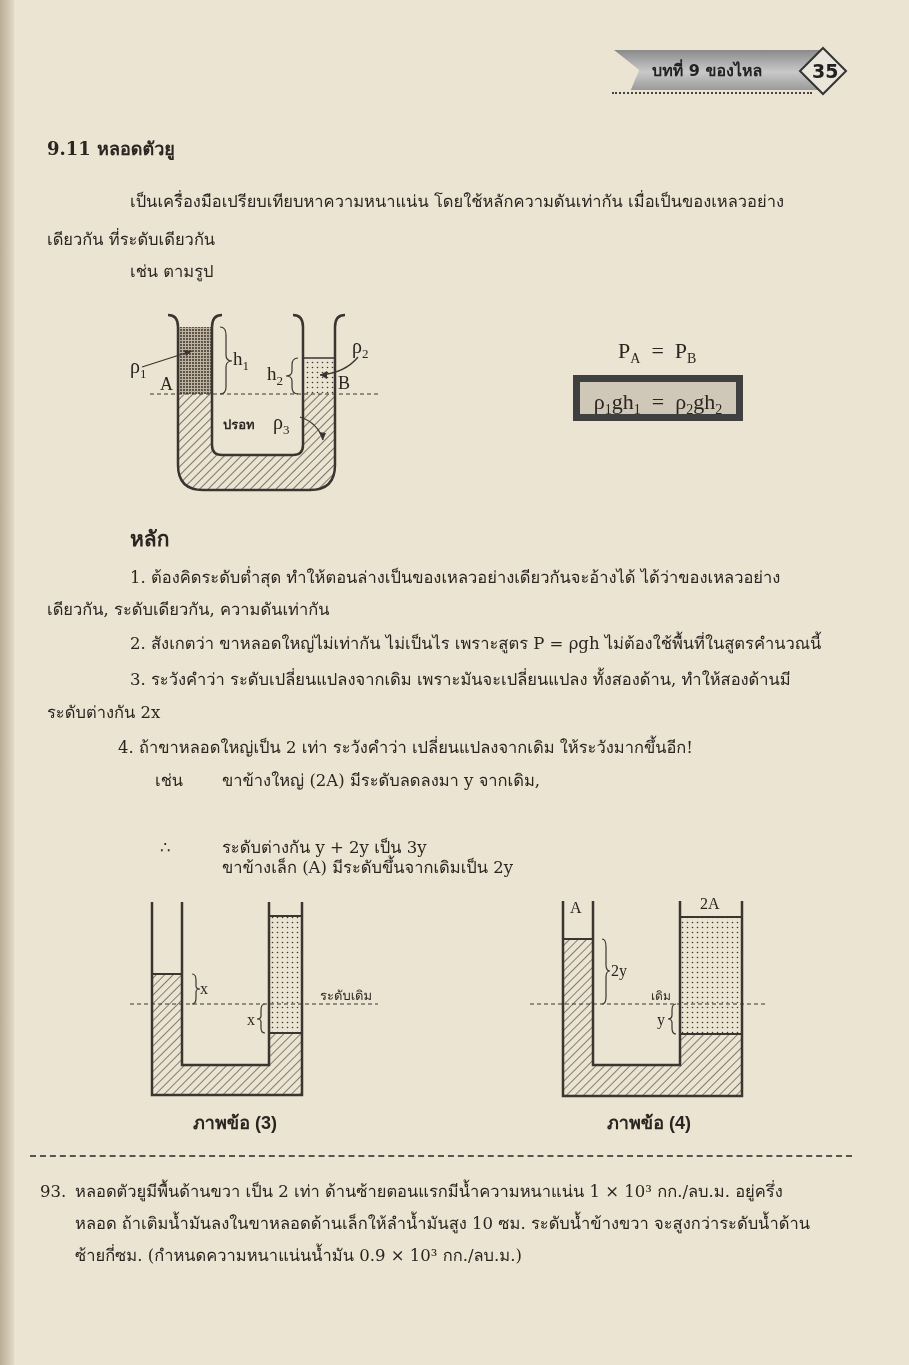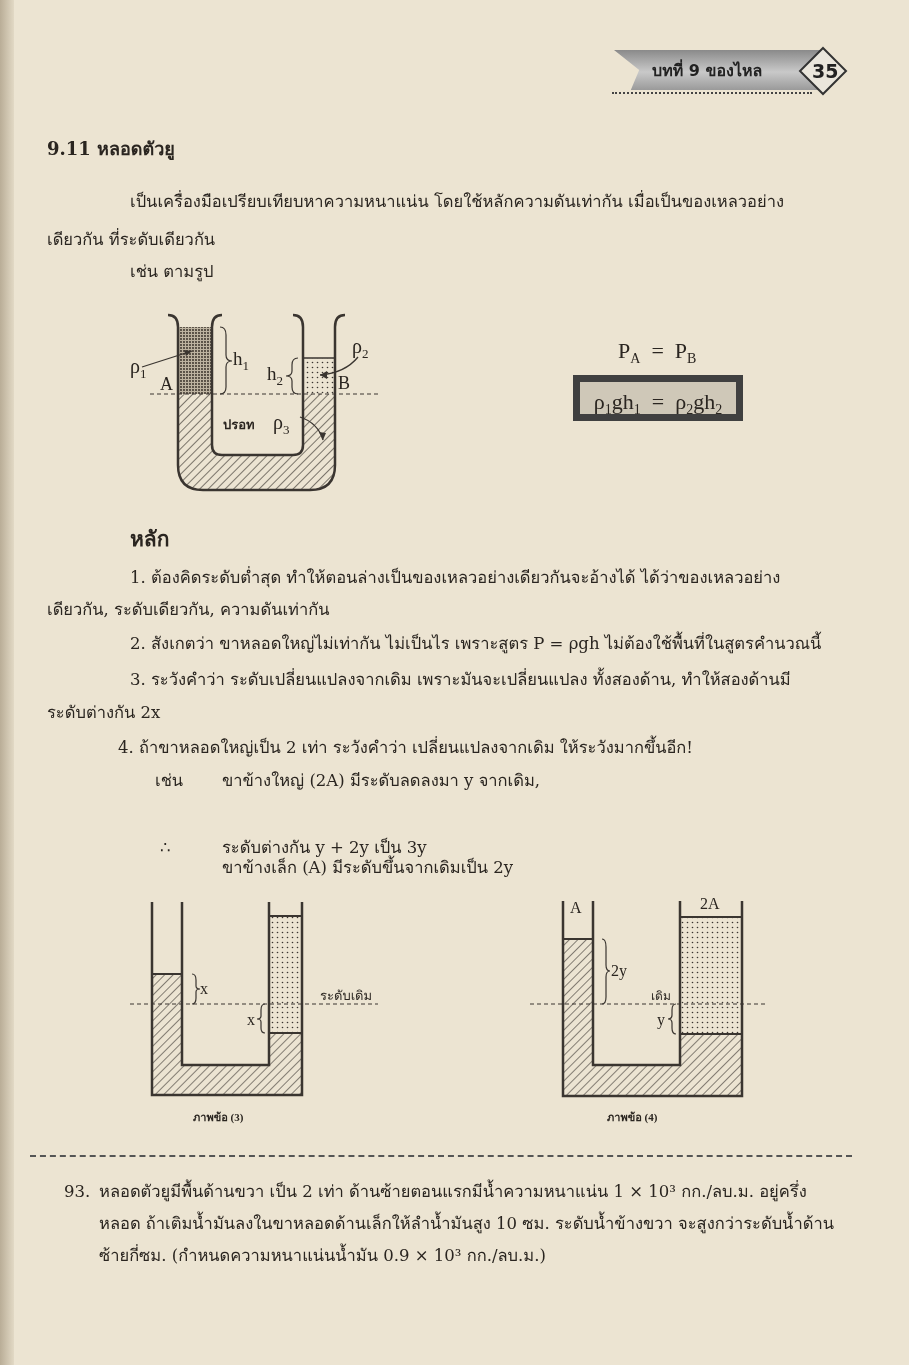--- a/index.html
+++ b/index.html
@@ -26,23 +26,23 @@
     font-weight:bold; font-size:18px; color:#2a2520; }
   .para { position:absolute; font-family:"DejaVu Serif",serif; font-size:16.5px; line-height:20px; white-space:nowrap; }
   .b { font-weight:normal; }
   .principle-head { position:absolute; left:130px; top:522px; font-weight:bold; font-size:21px; }
 
   .eq1 { position:absolute; left:618px; top:338px; font-family:Liberation Serif, serif; font-size:22px; }
   .eq1 sub, .eqbox sub { font-size:14px; }
   .eqbox { position:absolute; left:573px; top:375px; width:170px; height:46px;
     border:7px solid #404040; background:#cfc8b8; box-sizing:border-box;
     font-family:"Liberation Serif",serif; font-size:22px; text-align:center; line-height:40px; }
-  .caption { position:absolute; font-weight:bold; font-size:11px; font-family:Liberation Serif, serif; }
+  .caption { position:absolute; font-weight:bold; font-size:18px; font-family:Liberation Sans, sans-serif; }
   .divider { position:absolute; left:30px; top:1155px; width:822px; border-top:2px dashed #555; }
-  .q-text { position:absolute; font-size:16.5px; line-height:20px; white-space:nowrap;margin-left:24px; }
+  .q-text { position:absolute; font-size:16.5px; line-height:20px; white-space:nowrap; }
   .diagram-label { font-family:"Liberation Serif",serif; }
 </style>
 </head>
 <body>
 
 <div class="page-edge"></div>
 
 <div class="hdr-bar"></div>
 <div class="hdr-title">บทที่ 9 ของไหล</div>
 <svg class="hdr-diamond" viewBox="0 0 50 50">

